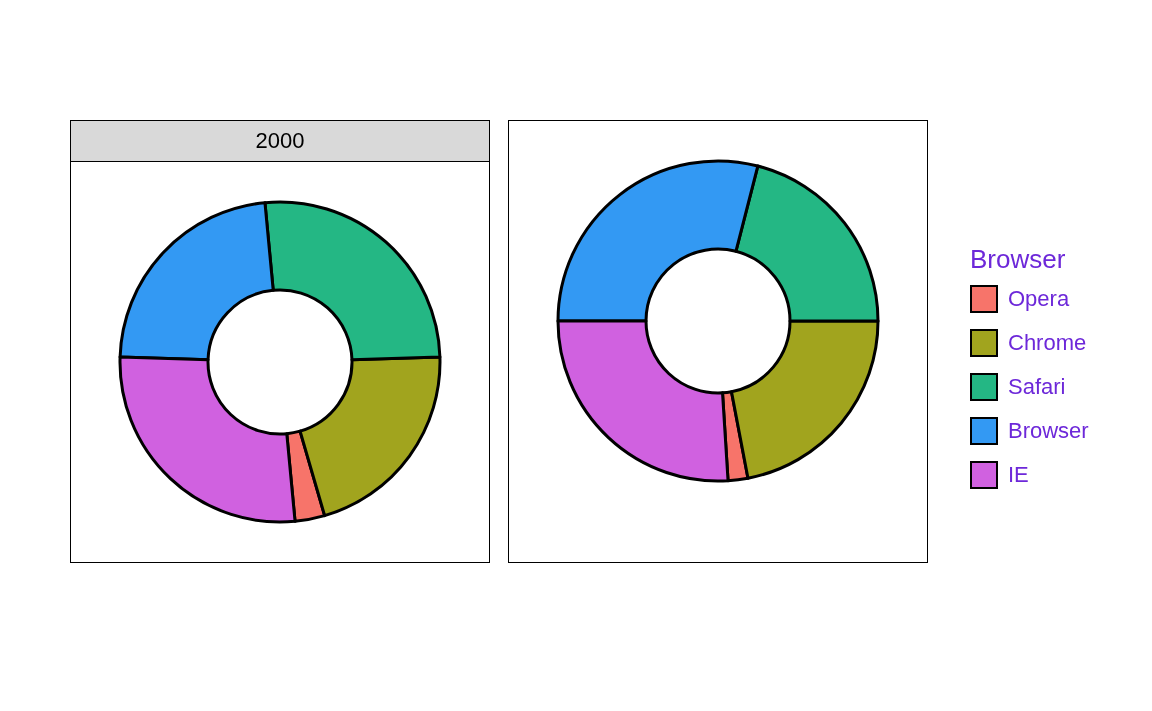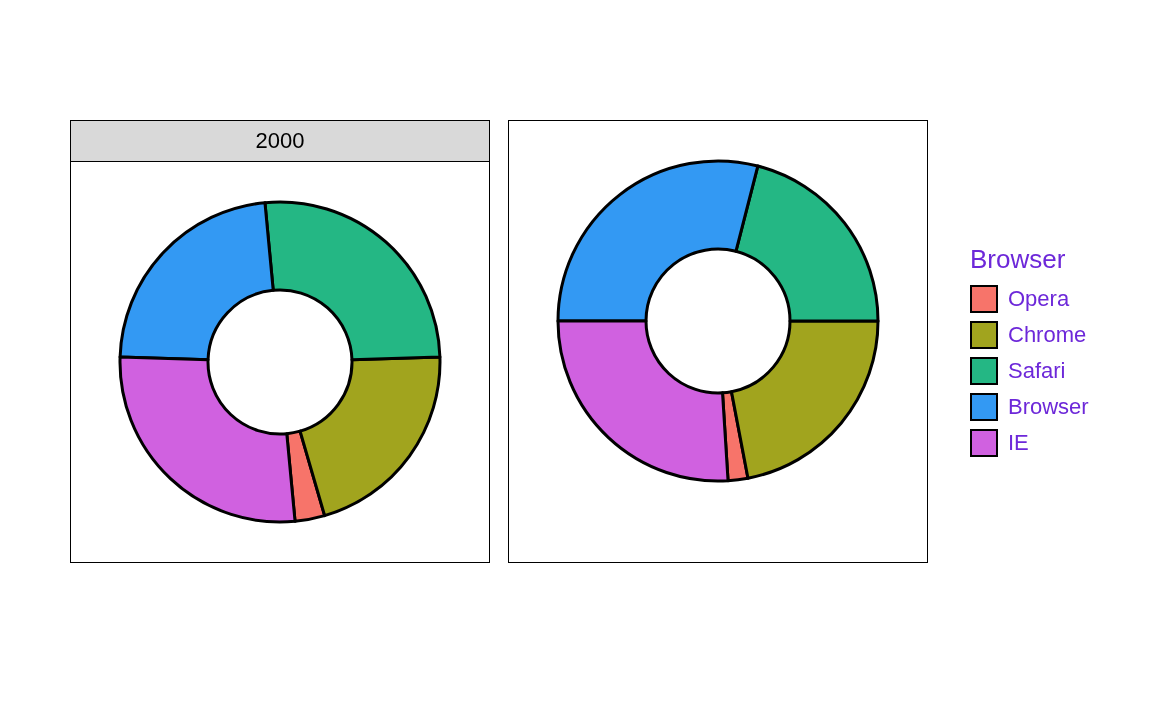--- a/index.html
+++ b/index.html
@@ -56,21 +56,21 @@
     color: #6d28d9;
     margin-top: 39px;
   }
   .legend-title {
     font-size: 26px;
     margin-bottom: 10px;
   }
   .legend-items {
     display: flex;
     flex-direction: column;
-    gap: 8px;
+    gap: 16px;
   }
   .legend-item {
     display: flex;
     align-items: center;
     gap: 10px;
   }
   .swatch {
     width: 28px;
     height: 28px;
     border: 2px solid #000;

